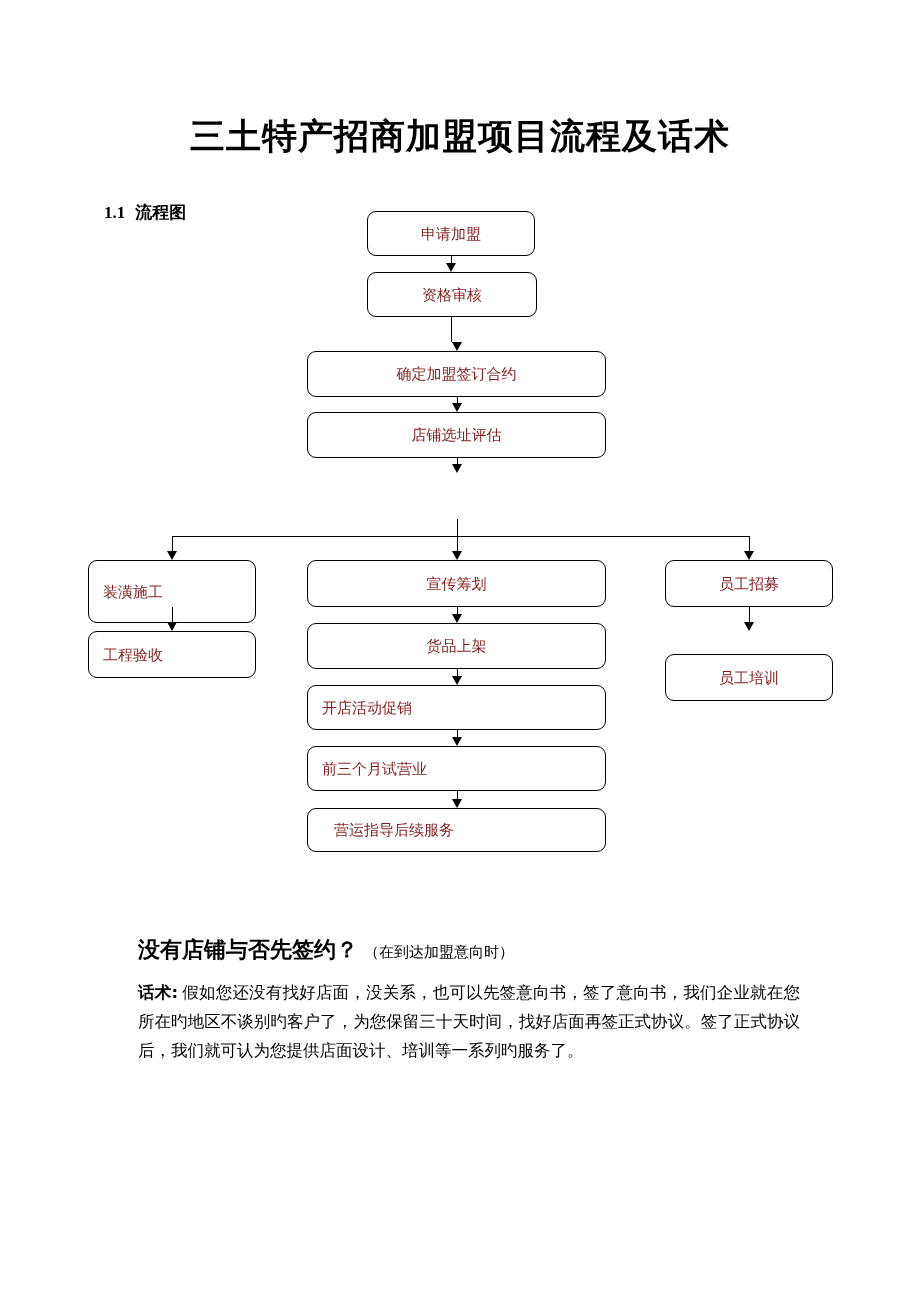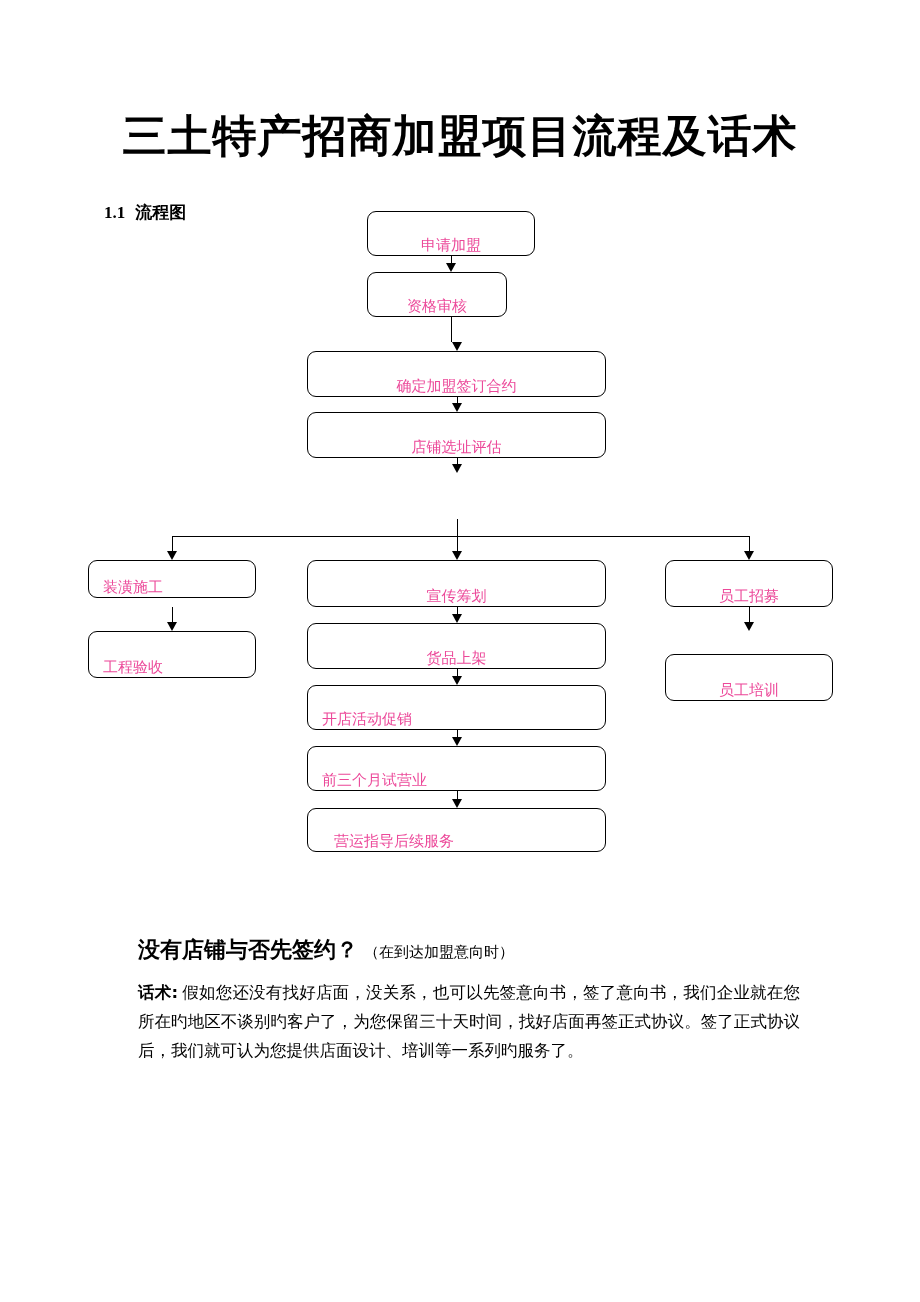--- a/index.html
+++ b/index.html
@@ -25,21 +25,21 @@
   }
 
   
   .doc-title {
     position: absolute;
     left: 0;
     top: 112px;
     width: 920px;
     text-align: center;
     font-family: "DejaVu Sans", "Liberation Sans", sans-serif;
-    font-size: 44px;
+    font-size: 35px;
     font-weight: bold;
     letter-spacing: 1px;
     line-height: 48px;
     white-space: nowrap;
   }
 
   
   .section-heading {
     position: absolute;
     left: 104px;
@@ -67,26 +67,26 @@
     height: 880px;
   }
 
   .node {
     position: absolute;
     box-sizing: border-box;
     border: 1px solid #000000;
     border-radius: 9px;
     background: #ffffff;
     display: flex;
-    align-items: flex-end;
+    align-items: center;
     font-family: "DejaVu Sans", "Liberation Sans", sans-serif;
     font-size: 15px;
     line-height: 20px;
     white-space: nowrap;
-    color: #ec4899;
+    color: #7f1d1d;
   }
   .node .node-label {
     display: block;
     width: 100%;
   }
   .node.center .node-label { text-align: center; }
   .node.lead  .node-label { text-align: left; padding-left: 14px; }
   .node.lead2 .node-label { text-align: left; padding-left: 26px; }
 
   
@@ -151,30 +151,30 @@
   <div class="doc-title">三土特产招商加盟项目流程及话术</div>
 
   <div class="section-heading">
     <span class="sec-num">1.1</span><span class="sec-text">流程图</span>
   </div>
 
   <div class="flowchart" id="flowchart">
       <div class="node center" style="left: 367px; top: 211px; width: 168px; height: 45px;">
         <span class="node-label">申请加盟</span>
       </div>
-      <div class="node center" style="left: 367px; top: 272px; width: 140px; height: 45px;">
+      <div class="node center" style="left: 367px; top: 272px; width: 170px; height: 45px;">
         <span class="node-label">资格审核</span>
       </div>
       <div class="node center" style="left: 307px; top: 351px; width: 299px; height: 46px;">
         <span class="node-label">确定加盟签订合约</span>
       </div>
       <div class="node center" style="left: 307px; top: 412px; width: 299px; height: 46px;">
         <span class="node-label">店铺选址评估</span>
       </div>
-      <div class="node lead" style="left: 88px; top: 560px; width: 168px; height: 38px;">
+      <div class="node lead" style="left: 88px; top: 560px; width: 168px; height: 63px;">
         <span class="node-label">装潢施工</span>
       </div>
       <div class="node lead" style="left: 88px; top: 631px; width: 168px; height: 47px;">
         <span class="node-label">工程验收</span>
       </div>
       <div class="node center" style="left: 307px; top: 560px; width: 299px; height: 47px;">
         <span class="node-label">宣传筹划</span>
       </div>
       <div class="node center" style="left: 307px; top: 623px; width: 299px; height: 46px;">
         <span class="node-label">货品上架</span>

